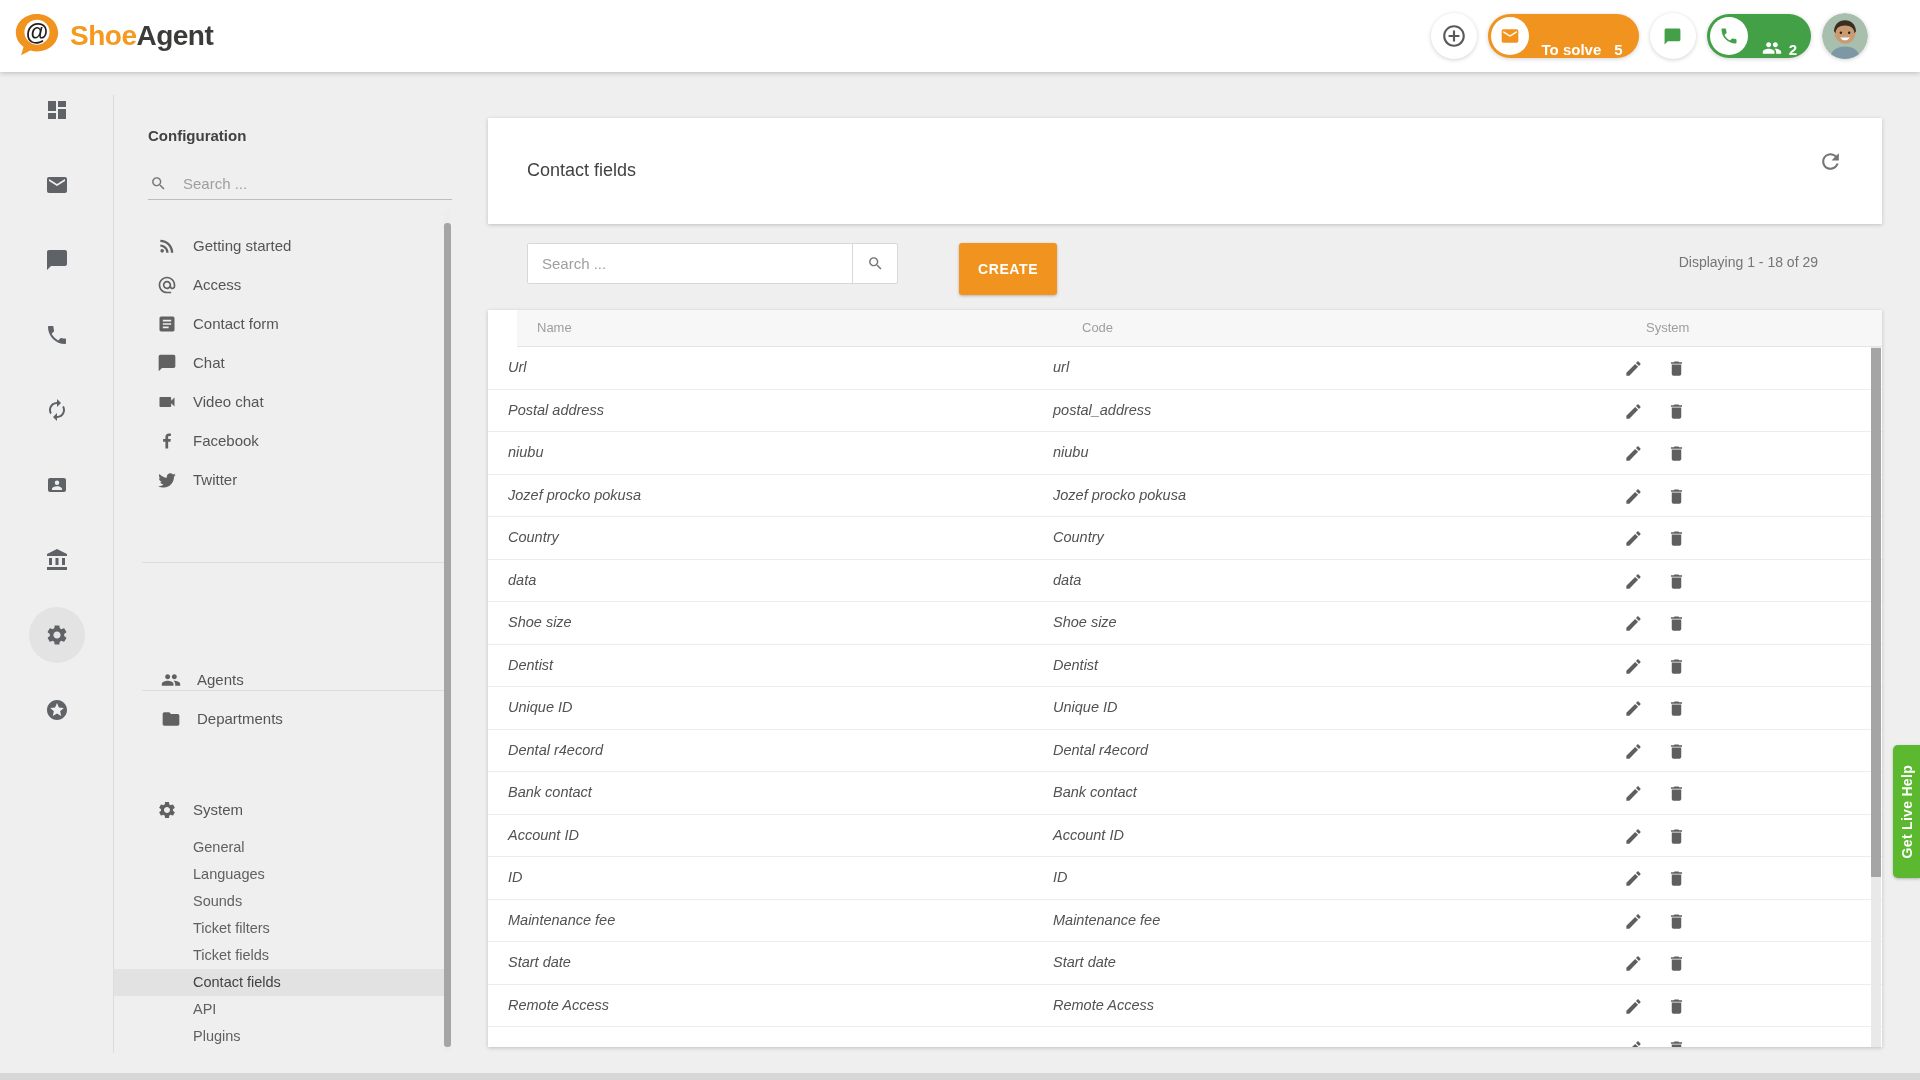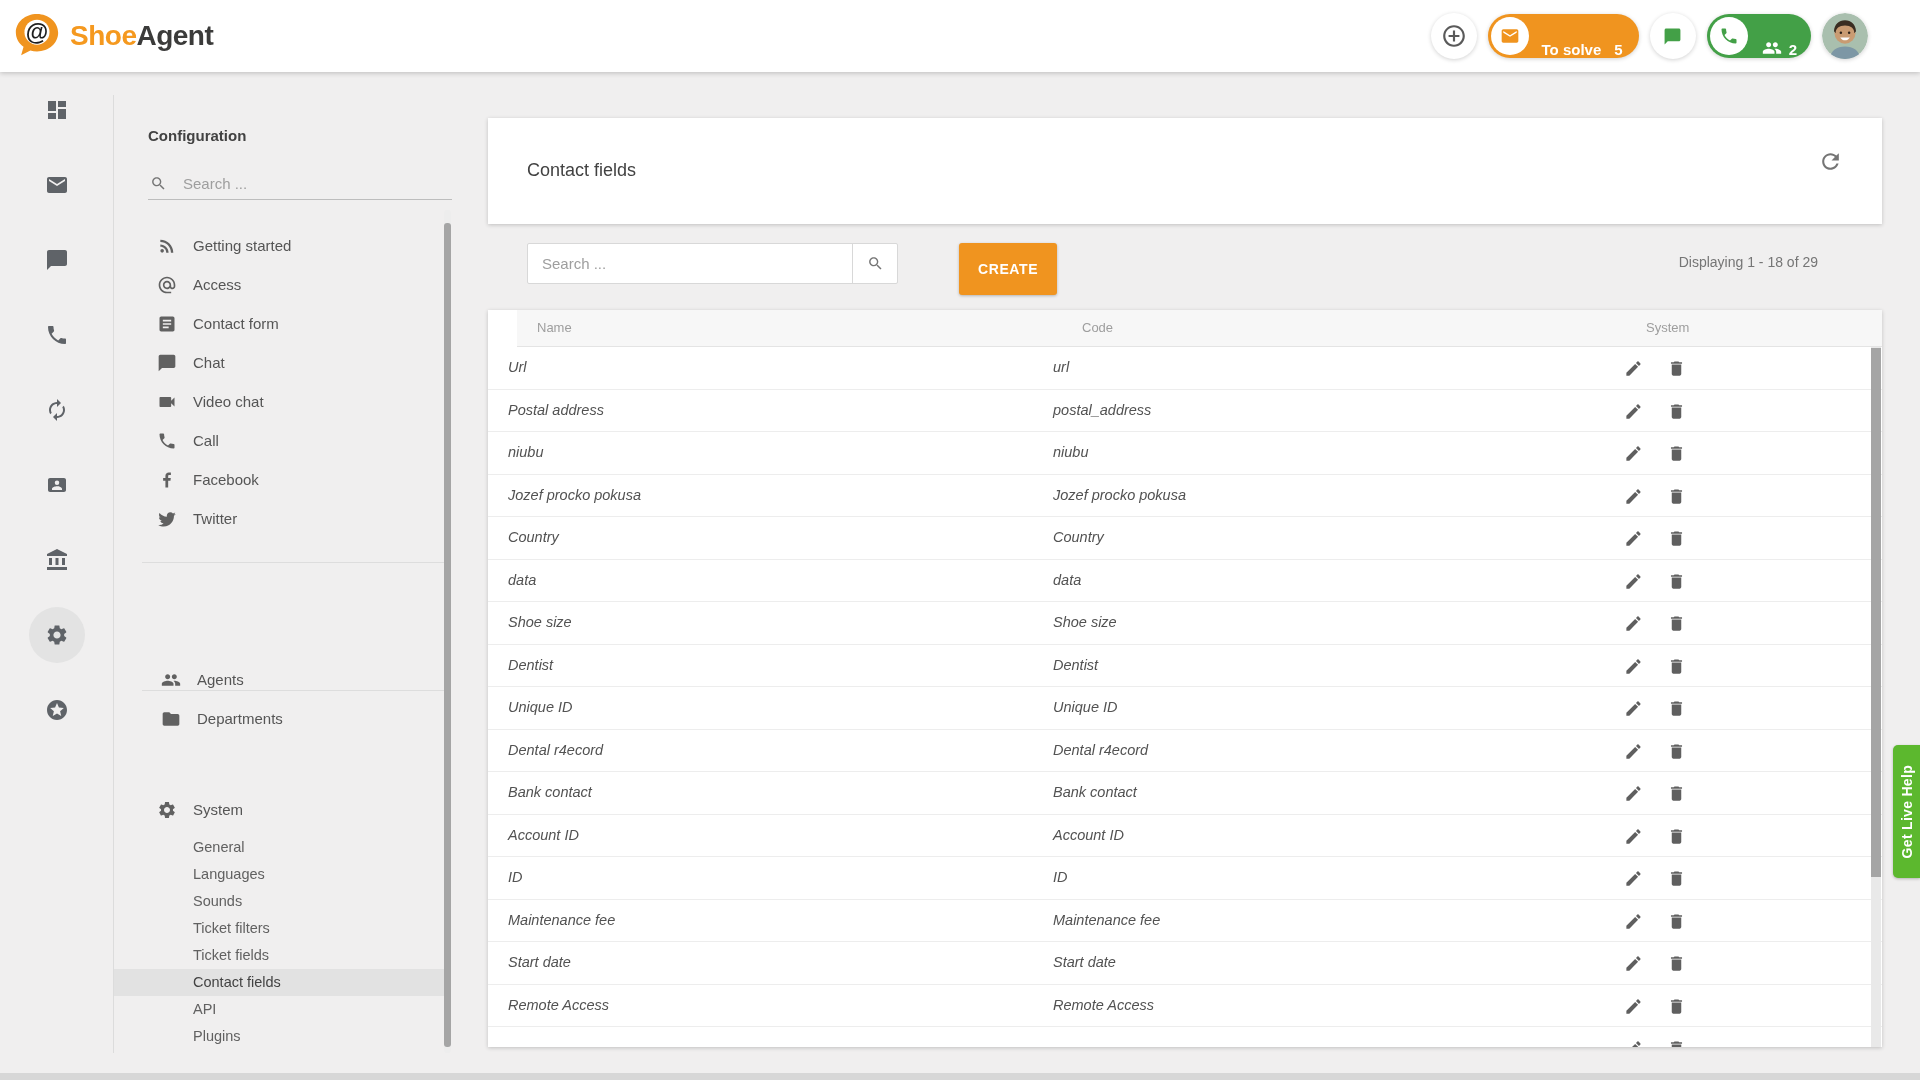--- a/index.html
+++ b/index.html
@@ -267,26 +267,20 @@
         <span class="mi-label">Chat</span>
       </div>
 
       <div class="menu-item">
         <svg class="ic mi-ico" viewBox="0 0 24 24">
           <path d="M17 10.5V7c0-.55-.45-1-1-1H4c-.55 0-1 .45-1 1v10c0 .55.45 1 1 1h12c.55 0 1-.45 1-1v-3.5l4 4v-11l-4 4z"></path>
         </svg>
         <span class="mi-label">Video chat</span>
       </div>
 
-      <div class="menu-item">
-        <svg class="ic mi-ico" viewBox="0 0 24 24">
-          <path d="M6.62 10.79c1.44 2.83 3.76 5.14 6.59 6.59l2.2-2.2c.27-.27.67-.36 1.02-.24 1.12.37 2.33.57 3.57.57.55 0 1 .45 1 1V20c0 .55-.45 1-1 1-9.39 0-17-7.61-17-17 0-.55.45-1 1-1h3.5c.55 0 1 .45 1 1 0 1.25.2 2.45.57 3.57.11.35.03.74-.25 1.02l-2.2 2.2z"></path>
-        </svg>
-        <span class="mi-label">Call</span>
-      </div>
 
       <div class="menu-item">
         <svg class="ic mi-ico" viewBox="0 0 24 24">
           <path d="M13.4 21v-8.2h2.75l.41-3.2H13.4V7.56c0-.92.26-1.55 1.58-1.55h1.69V3.14c-.29-.04-1.3-.13-2.46-.13-2.44 0-4.1 1.49-4.1 4.22v2.36H7.35v3.2h2.76V21h3.29z"></path>
         </svg>
         <span class="mi-label">Facebook</span>
       </div>
 
       <div class="menu-item">
         <svg class="ic mi-ico" viewBox="0 0 24 24">

